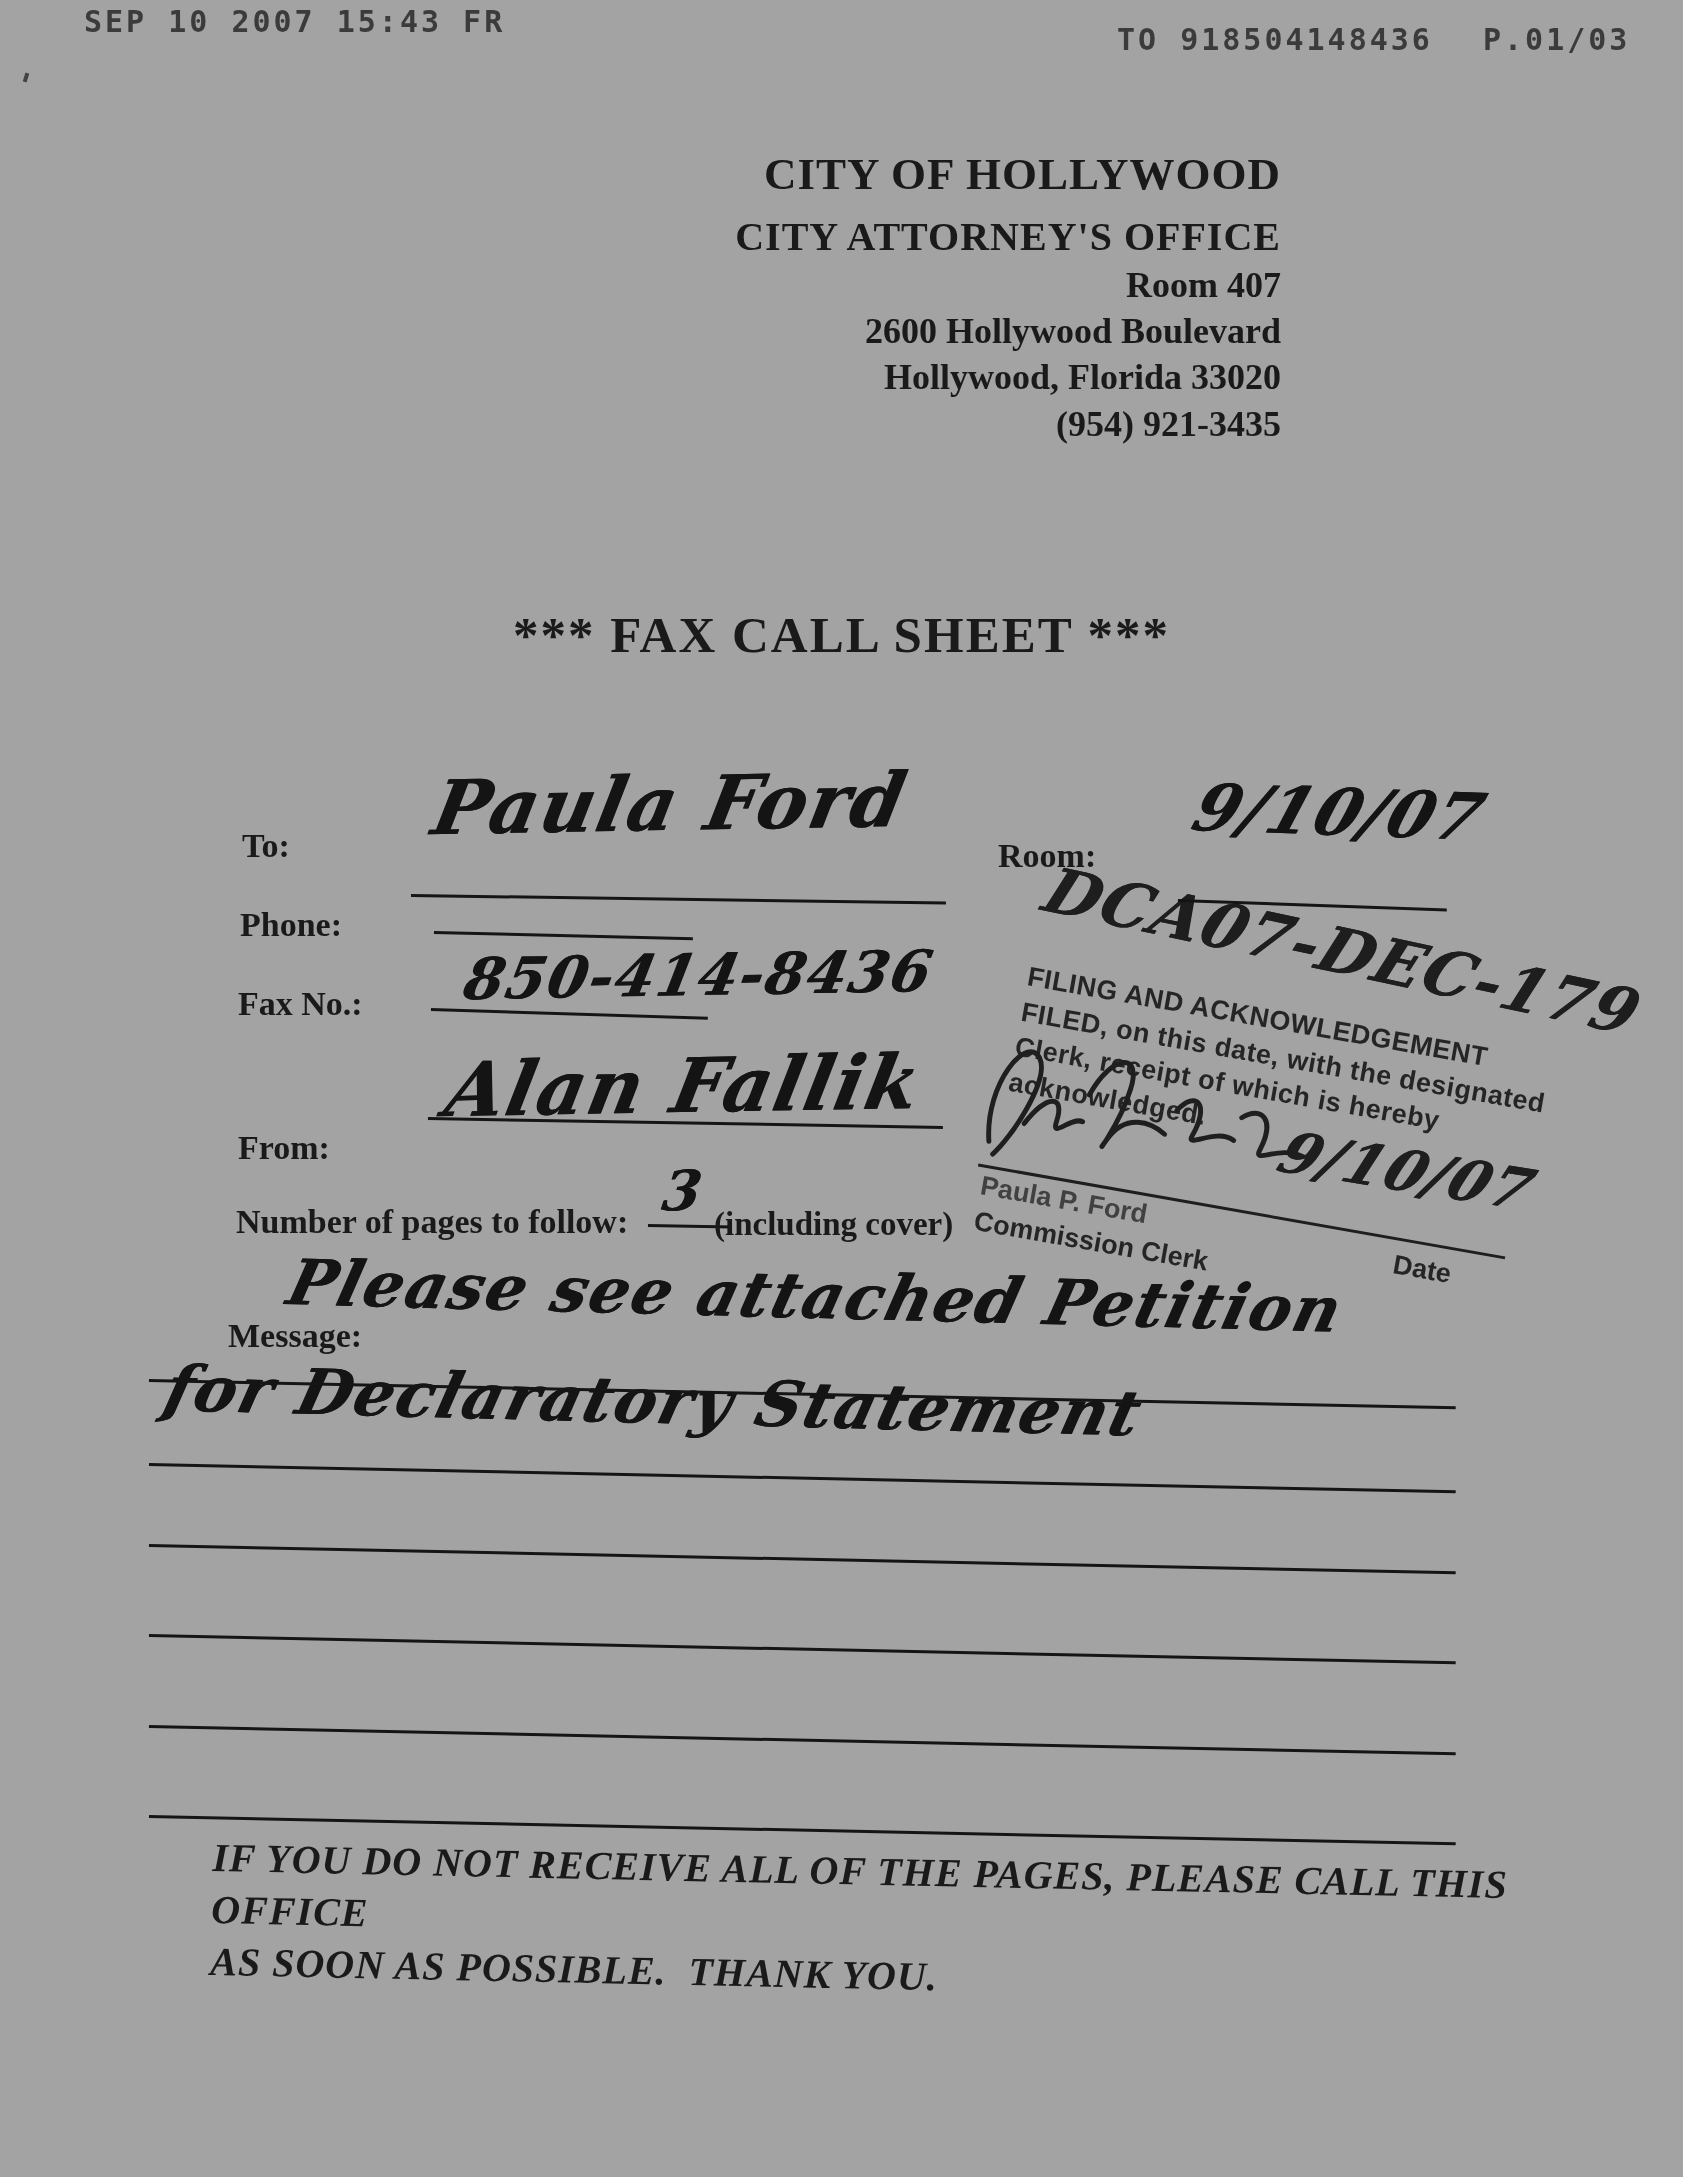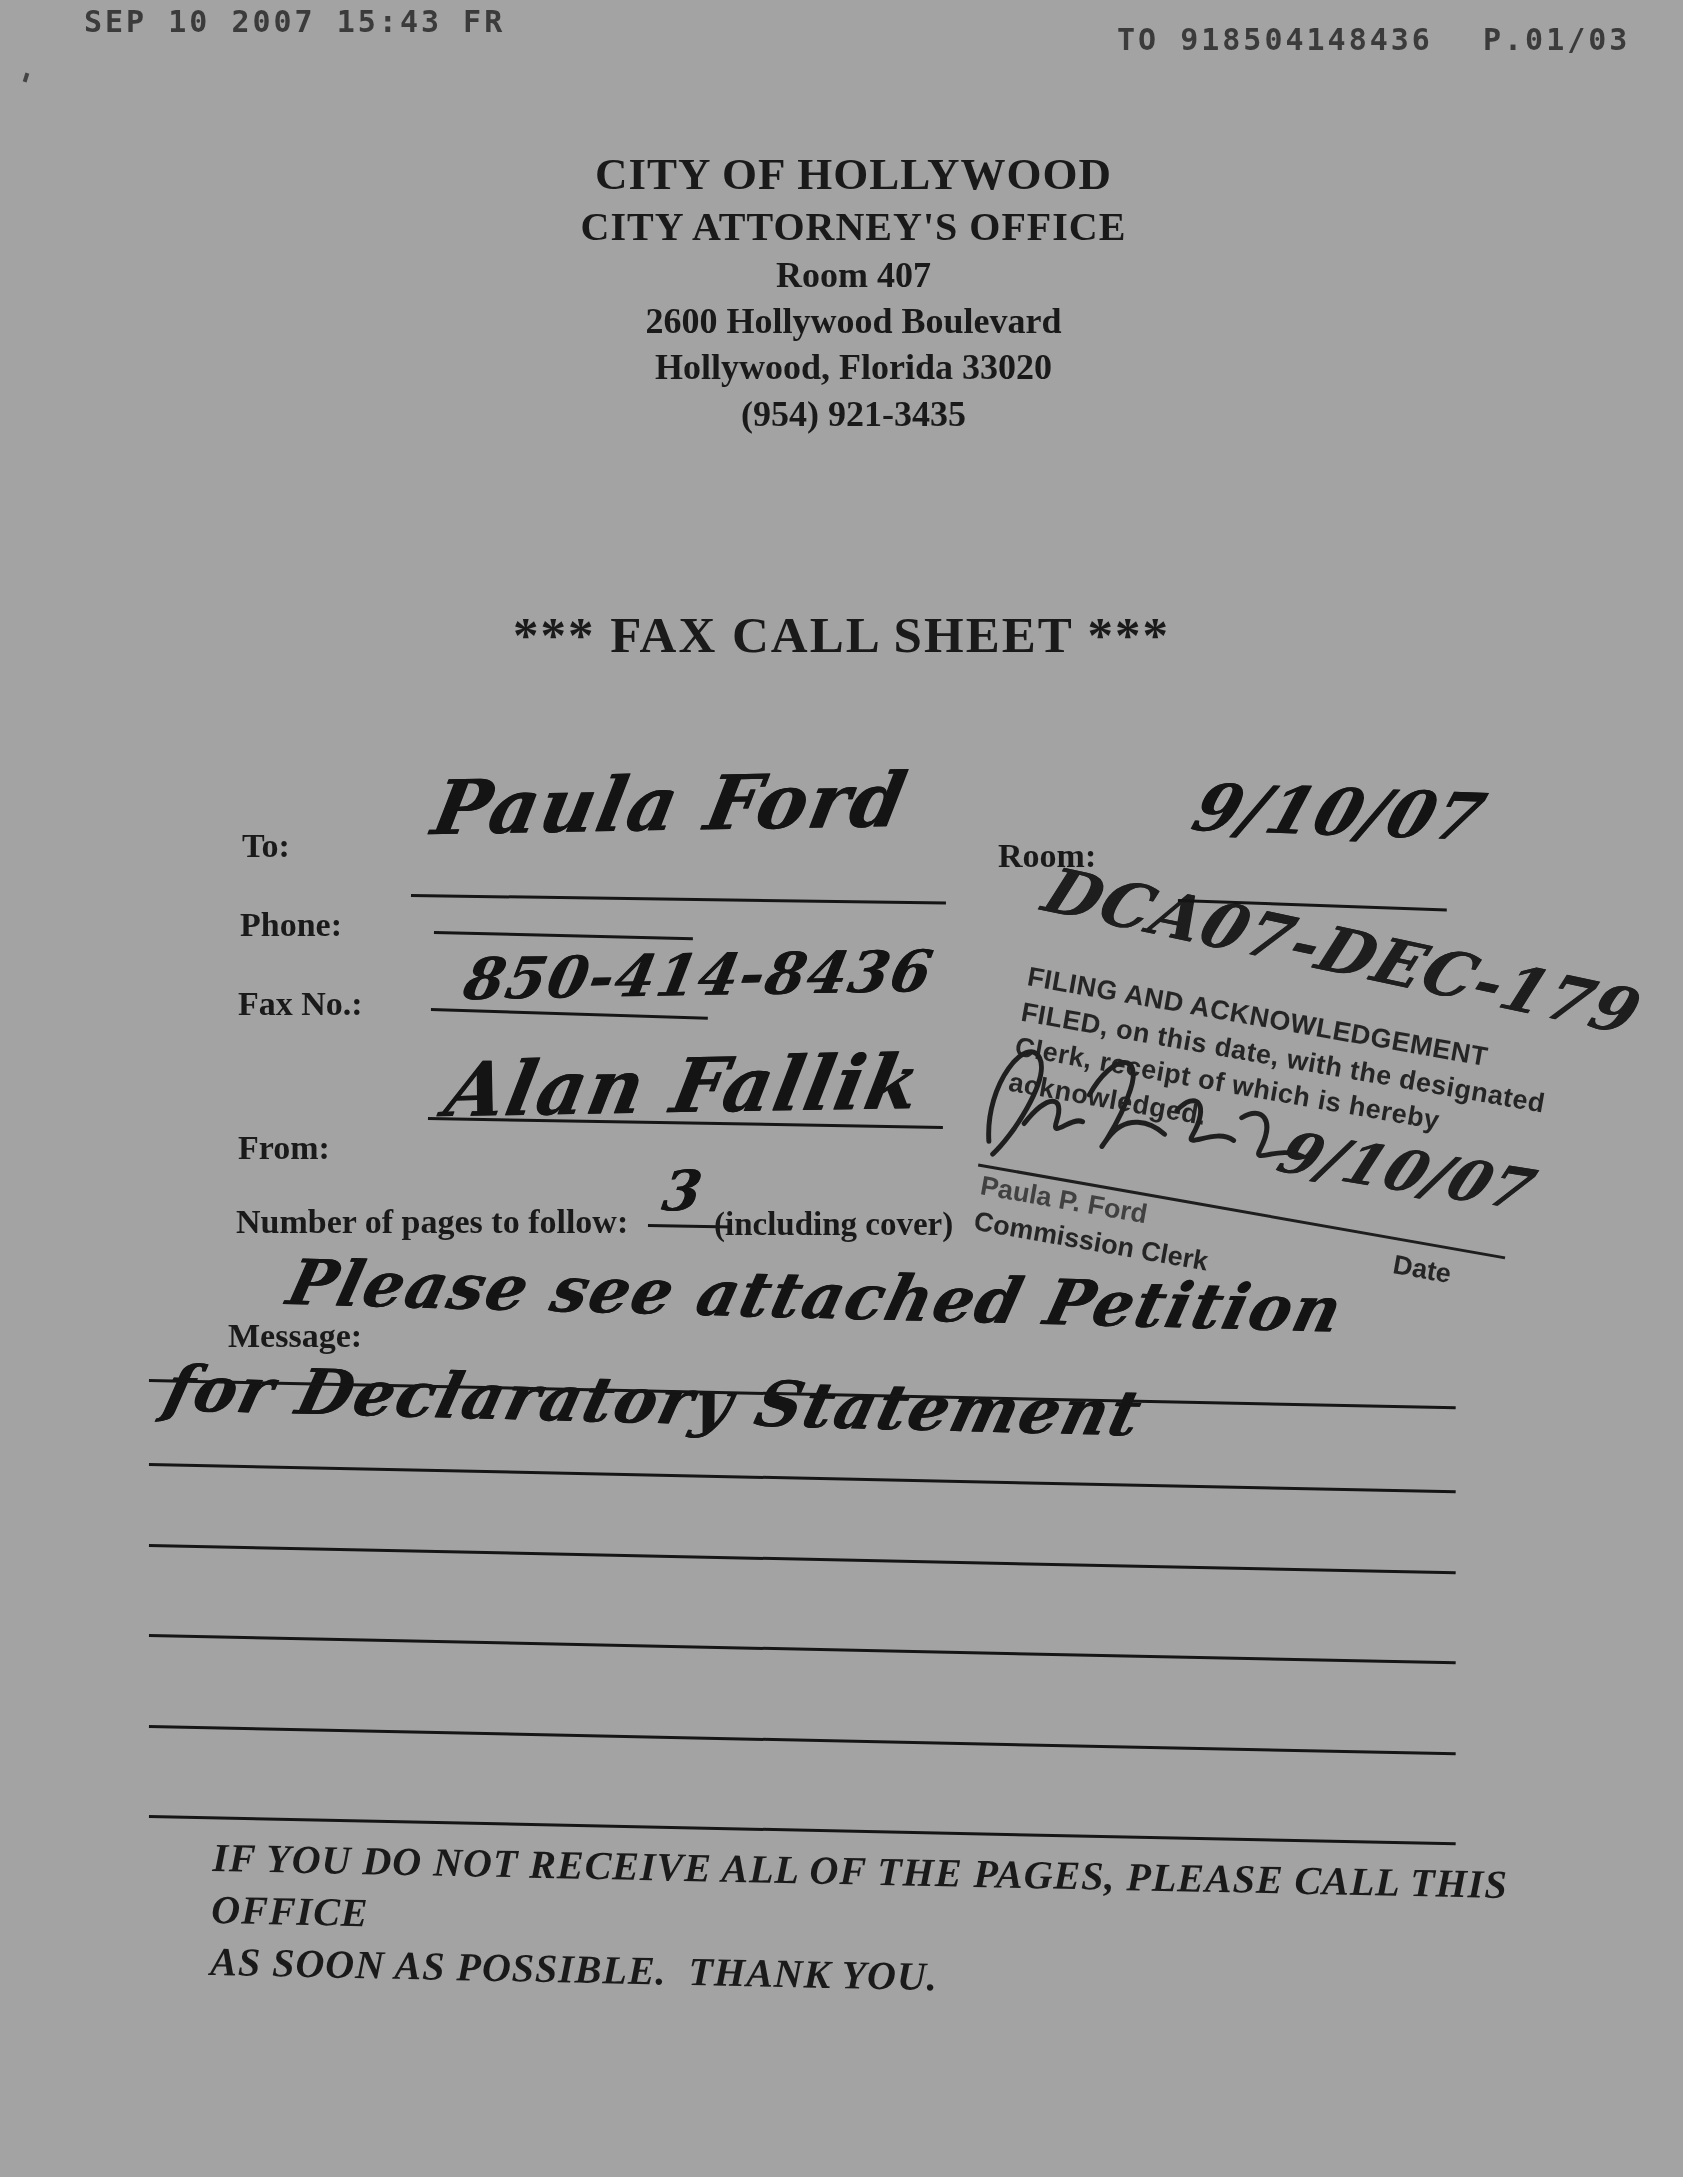--- a/index.html
+++ b/index.html
@@ -12,23 +12,23 @@
     color:#1a1a1a;
   }
   
   .faxhdr{
     position:absolute;
     font-family:"DejaVu Sans Mono",monospace;
     font-size:30px;font-weight:700;letter-spacing:3px;
     color:#3b3b3b;white-space:nowrap;
   }
   
-  .letterhead{position:absolute;left:426px;top:147px;width:855px;text-align:center;line-height:1.2;}
+  .letterhead{position:absolute;left:426px;top:147px;width:855px;text-align:right;line-height:1.2;}
   .lh-org{font-size:45px;font-weight:700;letter-spacing:1px;}
-  .lh-dept{font-size:40px;font-weight:700;letter-spacing:1px;margin-top:2px;}
+  .lh-dept{font-size:40px;font-weight:700;letter-spacing:1px;margin-top:12px;}
   .lh-line{font-size:36px;font-weight:700;margin-top:3px;}
   .lh-fax{font-size:37px;font-weight:700;margin-top:28px;}
   .title{
     position:absolute;left:0;top:606px;width:1683px;text-align:center;
     font-size:51px;font-weight:700;letter-spacing:2px;
   }
   .label{position:absolute;font-size:34px;font-weight:700;white-space:nowrap;}
   .note{position:absolute;font-size:33px;font-weight:700;white-space:nowrap;}
   
   .hand{

